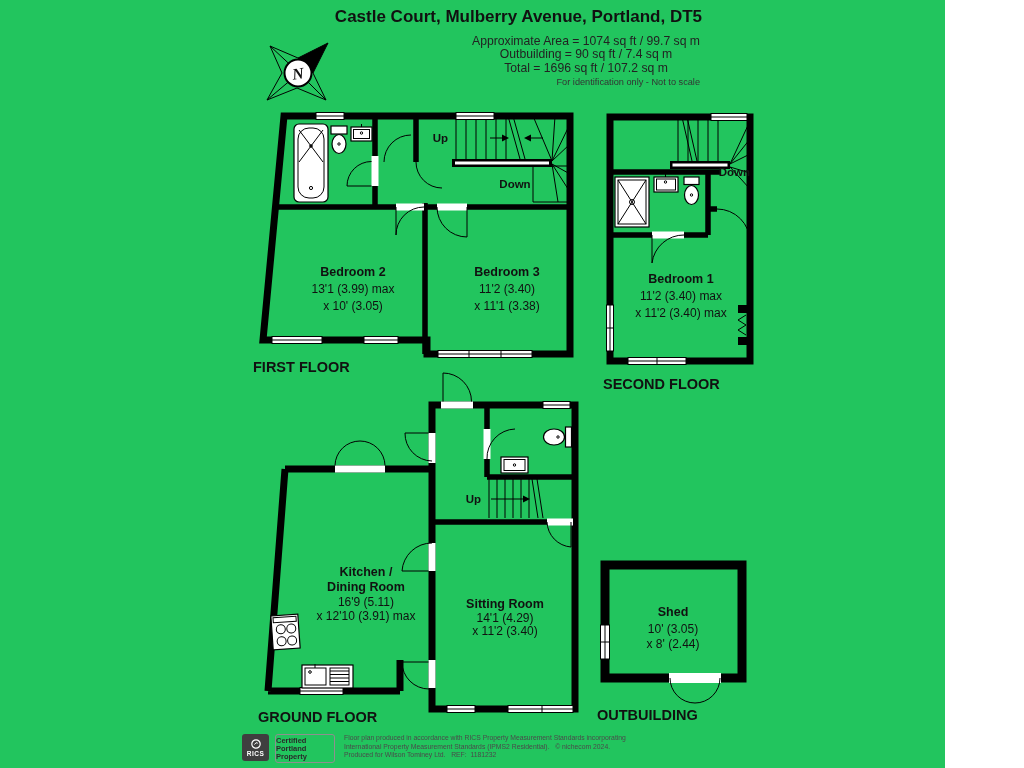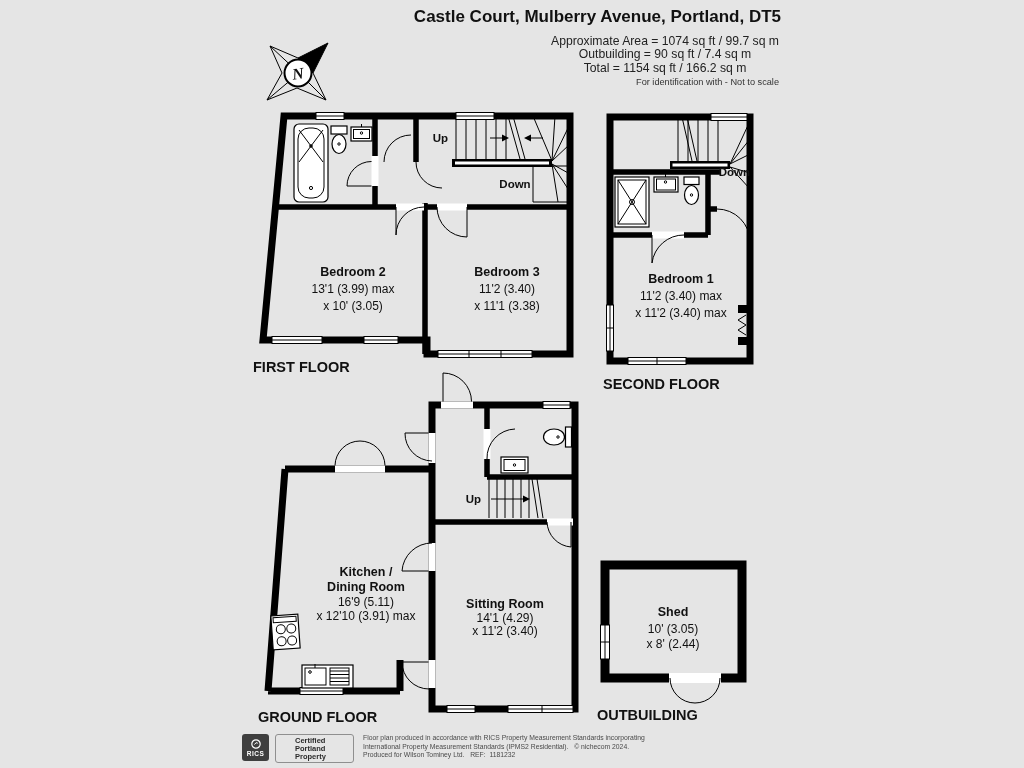--- a/index.html
+++ b/index.html
@@ -1,16 +1,16 @@
 <!DOCTYPE html>
 <html><head>
 <meta charset="utf-8">
 <style>
   html,body{margin:0;padding:0;background:#fff;}
-  #canvas{position:relative;width:1024px;height:768px;background:#e5e5e5;overflow:hidden;
+  #canvas{position:relative;width:945px;height:768px;background:#22c55e;overflow:hidden;
           font-family:"Liberation Sans",sans-serif;color:#111;}
   
   .page-title{position:absolute;top:7px;right:243px;font-size:17px;font-weight:bold;color:#111;white-space:nowrap;}
   .areas{position:absolute;top:35px;right:245px;text-align:center;font-size:12.2px;line-height:13.4px;color:#222;white-space:nowrap;}
   .disclaimer{position:absolute;top:77px;right:245px;font-size:9.2px;color:#333;white-space:nowrap;}
   
   svg{position:absolute;overflow:visible;}
   .w7{fill:none;stroke:#000;stroke-width:7;stroke-linejoin:miter;}
   .w9{fill:none;stroke:#000;stroke-width:9;}
   .w5{fill:none;stroke:#000;stroke-width:5.5;}
@@ -23,37 +23,37 @@
   .room-name{font:bold 12.5px "Liberation Sans",sans-serif;fill:#111;}
   .room-dim{font:12px "Liberation Sans",sans-serif;fill:#111;}
   .stair-label{font:bold 11.5px "Liberation Sans",sans-serif;fill:#111;}
   .floor-label{font:bold 14.5px "Liberation Sans",sans-serif;fill:#111;}
   .compass-n{font:italic bold 16px "Liberation Serif",serif;fill:#111;}
   
   .footer{position:absolute;left:242px;top:734px;display:flex;align-items:flex-start;gap:6px;}
   .rics-badge{width:27px;height:27px;background:#3f3f3f;border-radius:3px;display:flex;flex-direction:column;
               align-items:center;justify-content:center;gap:1px;}
   .rics-text{color:#fff;font-size:6.5px;font-weight:bold;letter-spacing:.5px;line-height:6.5px;}
-  .cpm-badge{width:58px;height:24px;border:1px solid #8f8f8f;border-radius:3px;padding:2px 0 1px 19px;
+  .cpm-badge{width:58px;height:24px;border:1px solid #8f8f8f;border-radius:3px;padding:2px 0 1px 0;
              font-size:7.5px;font-weight:bold;color:#2a2a2a;line-height:8.2px;}
   .fineprint{margin-left:3px;font-size:6.8px;color:#4a4a4a;line-height:8.6px;}
   .fineprint div{white-space:pre;}
 </style>
 </head>
 <body>
 
 <div id="canvas">
 
   <div class="page-title">Castle Court, Mulberry Avenue, Portland, DT5</div>
   <div class="areas">
     <div>Approximate Area = 1074 sq ft / 99.7 sq m</div>
     <div>Outbuilding = 90 sq ft / 7.4 sq m</div>
-    <div>Total = 1154 sq ft / 166.2 sq m</div>
+    <div>Total = 1696 sq ft / 107.2 sq m</div>
   </div>
-  <div class="disclaimer">For identification with - Not to scale</div>
+  <div class="disclaimer">For identification only - Not to scale</div>
 
   <svg style="left:256px;top:36px;" width="90" height="80" viewBox="0 0 90 80">
     <path class="t" d="M14,10 L42,22 L72,7 L57,37 L70,64 L41,52 L11,64 L26,37 Z"></path>
     <path class="t" d="M14,10 L43,37 M70,64 L43,37 M11,64 L43,37"></path>
     <path class="blk" d="M42,22 L72,7 L57,37 L43,37 Z"></path>
     <circle cx="42" cy="37" r="13.5" fill="#fff" stroke="#000" stroke-width="2"></circle>
     <text class="compass-n" x="42" y="43" text-anchor="middle" transform="rotate(-8 42 37)">N</text>
   </svg>
 
   <svg style="left:250px;top:104px;" width="348" height="272" viewBox="0 0 348 272">

